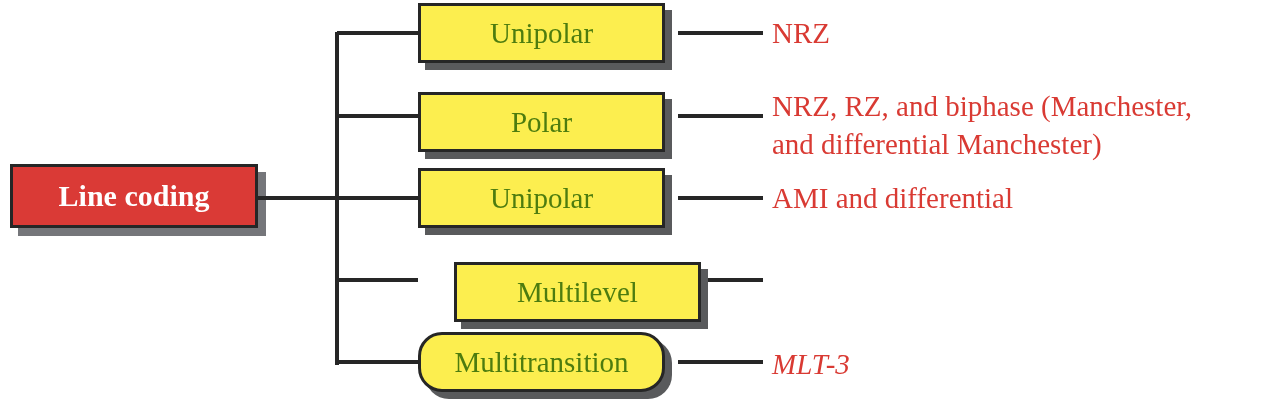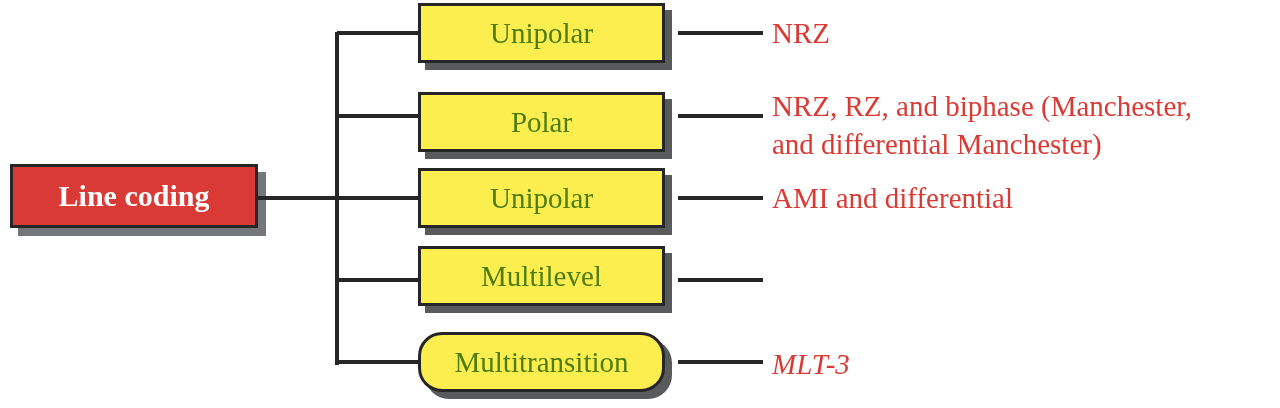--- a/index.html
+++ b/index.html
@@ -47,21 +47,21 @@
     box-shadow: 7px 7px 0 #595a5c;
     display: flex;
     align-items: center;
     justify-content: center;
     font-size: 29px;
     color: #4d7c0f;
   }
   .node.r1 { top: 3px; }
   .node.r2 { top: 92px; }
   .node.r3 { top: 168px; }
-  .node.r4 { top: 246px; }
+  .node.r4 { top: 262px; margin-left: 36px; }
   .node.r5 { top: 332px; border-radius: 24px; }
 
   
   .line {
     position: absolute;
     background: #262626;
   }
   .trunk {
     left: 335px;
     top: 32px;

